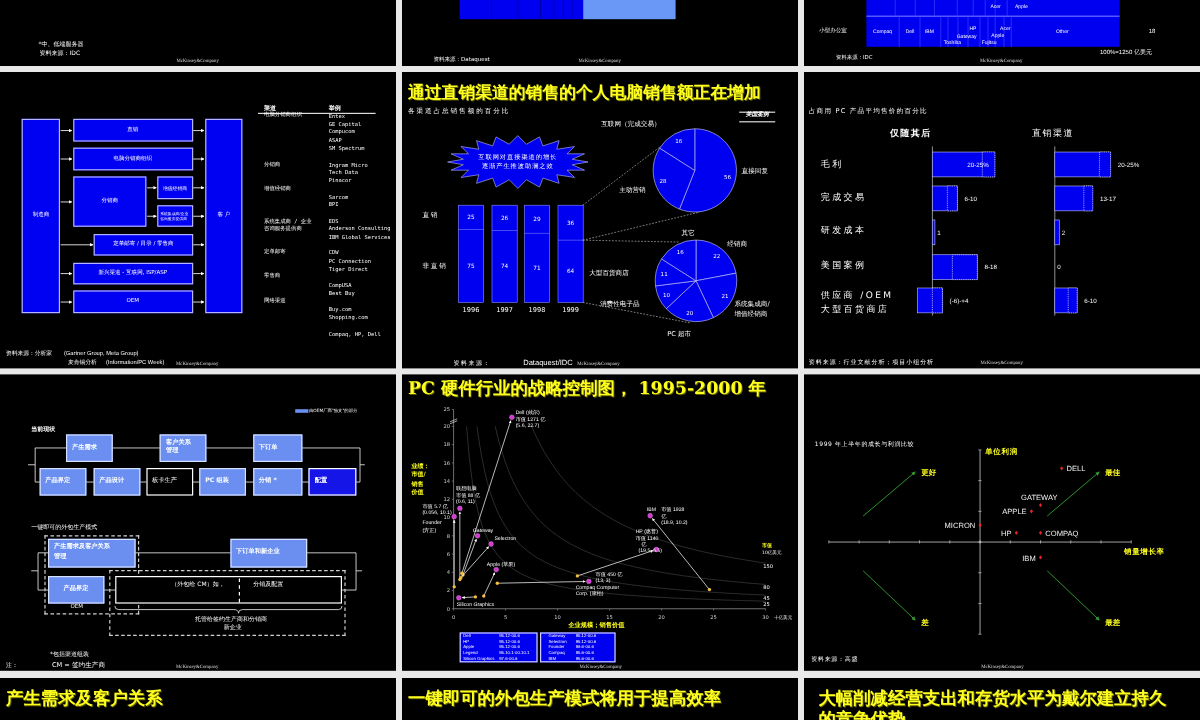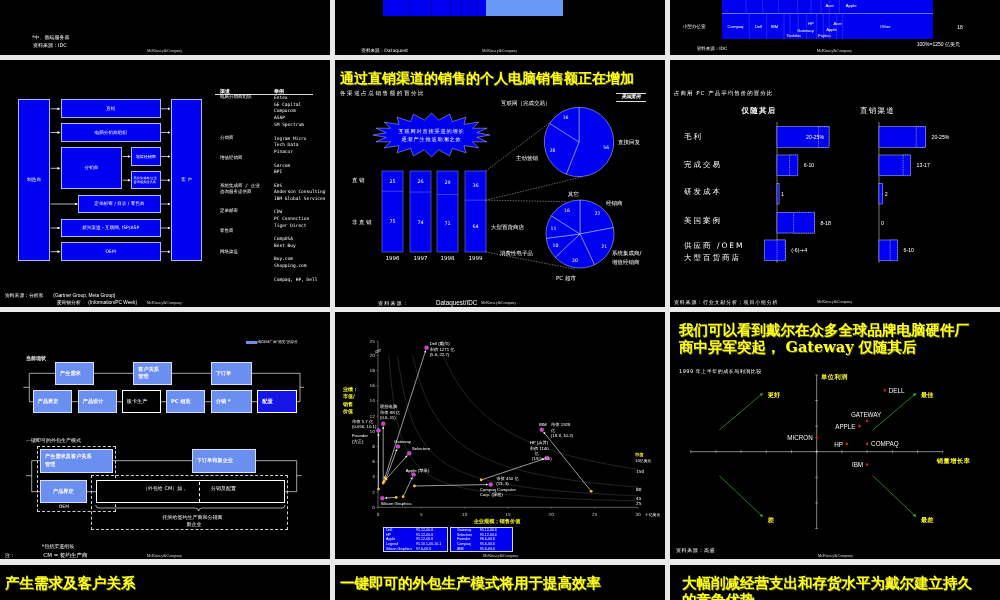--- a/index.html
+++ b/index.html
@@ -318,20 +318,21 @@
   <div class="abs ctr" style="left:223.5px;top:176.3px;font-size:5px">分销及配置</div>
   <div class="abs ctr" style="left:192.5px;top:204.7px;font-size:5px">托管给签约生产商和分销商</div>
   <div class="abs ctr" style="left:194px;top:212px;font-size:5px">新企业</div>
   <div class="abs" style="left:41.7px;top:232.2px;font-size:5px">*包括渠道组装</div>
   <div class="abs" style="left:5px;top:241.2px;font-size:5px">注：</div>
   <div class="abs" style="left:43.3px;top:241px;font-size:5.5px">CM = 签约生产商</div>
   <div class="brand" style="left:146.7px;top:241.7px">McKinsey&amp;Company</div>
 </div>
 
 <div class="slide" style="left:335px;top:312px">
+  <div class="title" style="top:4px">PC 硬件行业的战略控制图， 1995-2000 年</div>
   <svg class="layer" width="330" height="247" viewBox="0 0 330 247">
       <path d="M108.0,43.3L110.2,48.2L112.3,52.8L114.5,57.1L116.7,61.2L118.8,65.0L121.0,68.6L123.2,72.1L125.3,75.3L127.5,78.4L129.7,81.3L131.8,84.1L134.0,86.7L136.2,89.3L138.3,91.7L140.5,94.0L142.7,96.2L144.8,98.3L147.0,100.3L149.2,102.2L151.3,104.1L153.5,105.9L155.7,107.6L157.8,109.3L160.0,110.9L162.2,112.4L164.3,113.9L166.5,115.3L168.7,116.7L170.8,118.0L173.0,119.3L175.2,120.5L177.3,121.8L179.5,122.9L181.7,124.1L183.8,125.1L186.0,126.2L188.2,127.2L190.3,128.2L192.5,129.2L194.7,130.2L196.8,131.1L199.0,132.0L201.2,132.8L203.3,133.7L205.5,134.5L207.7,135.3L209.8,136.1L212.0,136.8L214.2,137.6L216.3,138.3L218.5,139.0L220.7,139.7L222.8,140.4L225.0,141.0L227.2,141.7L229.3,142.3L231.5,142.9L233.7,143.5L235.8,144.1L238.0,144.6L240.2,145.2L242.3,145.7L244.5,146.3L246.7,146.8L248.8,147.3L251.0,147.8L253.2,148.3L255.3,148.8L257.5,149.2L259.7,149.7L261.8,150.2L264.0,150.6L266.2,151.0L268.3,151.5L270.5,151.9L272.7,152.3L274.8,152.7L277.0,153.1L279.2,153.5L281.3,153.8L283.5,154.2L285.7,154.6L287.8,154.9L290.0,155.3L292.2,155.6L294.3,156.0L296.5,156.3L298.7,156.7L300.8,157.0L303.0,157.3" fill="none" stroke="#3d3d3d" stroke-width="0.6"></path>
       <text x="301" y="161.10000000000002" fill="#fff" font-size="4.3" text-anchor="start" font-family="&quot;DejaVu Sans&quot;, sans-serif">150</text>
       <path d="M77.7,43.3L79.8,52.2L82.0,60.2L84.2,67.3L86.3,73.7L88.5,79.5L90.7,84.8L92.8,89.6L95.0,94.0L97.2,98.0L99.3,101.8L101.5,105.2L103.7,108.4L105.8,111.4L108.0,114.2L110.2,116.8L112.3,119.3L114.5,121.6L116.7,123.8L118.8,125.8L121.0,127.7L123.2,129.6L125.3,131.3L127.5,132.9L129.7,134.5L131.8,136.0L134.0,137.4L136.2,138.7L138.3,140.0L140.5,141.3L142.7,142.4L144.8,143.6L147.0,144.6L149.2,145.7L151.3,146.7L153.5,147.6L155.7,148.5L157.8,149.4L160.0,150.3L162.2,151.1L164.3,151.9L166.5,152.6L168.7,153.4L170.8,154.1L173.0,154.8L175.2,155.4L177.3,156.1L179.5,156.7L181.7,157.3L183.8,157.9L186.0,158.5L188.2,159.0L190.3,159.5L192.5,160.1L194.7,160.6L196.8,161.0L199.0,161.5L201.2,162.0L203.3,162.4L205.5,162.9L207.7,163.3L209.8,163.7L212.0,164.1L214.2,164.5L216.3,164.9L218.5,165.3L220.7,165.6L222.8,166.0L225.0,166.3L227.2,166.7L229.3,167.0L231.5,167.3L233.7,167.7L235.8,168.0L238.0,168.3L240.2,168.6L242.3,168.9L244.5,169.1L246.7,169.4L248.8,169.7L251.0,170.0L253.2,170.2L255.3,170.5L257.5,170.7L259.7,171.0L261.8,171.2L264.0,171.5L266.2,171.7L268.3,171.9L270.5,172.1L272.7,172.4L274.8,172.6L277.0,172.8L279.2,173.0L281.3,173.2L283.5,173.4L285.7,173.6L287.8,173.8L290.0,174.0L292.2,174.2L294.3,174.3L296.5,174.5L298.7,174.7L300.8,174.9L303.0,175.0" fill="none" stroke="#3d3d3d" stroke-width="0.6"></path>
       <text x="301" y="178.83333333333337" fill="#fff" font-size="4.3" text-anchor="start" font-family="&quot;DejaVu Sans&quot;, sans-serif">80</text>
       <path d="M62.5,43.3L64.7,58.5L66.8,70.9L69.0,81.3L71.2,90.1L73.3,97.6L75.5,104.1L77.7,109.8L79.8,114.8L82.0,119.3L84.2,123.3L86.3,126.9L88.5,130.2L90.7,133.1L92.8,135.8L95.0,138.3L97.2,140.6L99.3,142.7L101.5,144.6L103.7,146.4L105.8,148.1L108.0,149.7L110.2,151.2L112.3,152.6L114.5,153.8L116.7,155.1L118.8,156.2L121.0,157.3L123.2,158.3L125.3,159.3L127.5,160.2L129.7,161.1L131.8,161.9L134.0,162.7L136.2,163.5L138.3,164.2L140.5,164.9L142.7,165.6L144.8,166.2L147.0,166.8L149.2,167.4L151.3,167.9L153.5,168.5L155.7,169.0L157.8,169.5L160.0,170.0L162.2,170.4L164.3,170.9L166.5,171.3L168.7,171.7L170.8,172.1L173.0,172.5L175.2,172.9L177.3,173.2L179.5,173.6L181.7,173.9L183.8,174.3L186.0,174.6L188.2,174.9L190.3,175.2L192.5,175.5L194.7,175.8L196.8,176.0L199.0,176.3L201.2,176.6L203.3,176.8L205.5,177.1L207.7,177.3L209.8,177.5L212.0,177.8L214.2,178.0L216.3,178.2L218.5,178.4L220.7,178.6L222.8,178.8L225.0,179.0L227.2,179.2L229.3,179.4L231.5,179.6L233.7,179.8L235.8,179.9L238.0,180.1L240.2,180.3L242.3,180.4L244.5,180.6L246.7,180.7L248.8,180.9L251.0,181.1L253.2,181.2L255.3,181.3L257.5,181.5L259.7,181.6L261.8,181.8L264.0,181.9L266.2,182.0L268.3,182.1L270.5,182.3L272.7,182.4L274.8,182.5L277.0,182.6L279.2,182.7L281.3,182.9L283.5,183.0L285.7,183.1L287.8,183.2L290.0,183.3L292.2,183.4L294.3,183.5L296.5,183.6L298.7,183.7L300.8,183.8L303.0,183.9" fill="none" stroke="#3d3d3d" stroke-width="0.6"></path>
       <text x="301" y="187.70000000000002" fill="#fff" font-size="4.3" text-anchor="start" font-family="&quot;DejaVu Sans&quot;, sans-serif">45</text>
       <path d="M53.8,43.3L56.0,68.6L58.2,86.7L60.3,100.3L62.5,110.9L64.7,119.3L66.8,126.2L69.0,132.0L71.2,136.8L73.3,141.0L75.5,144.6L77.7,147.8L79.8,150.6L82.0,153.1L84.2,155.3L86.3,157.3L88.5,159.1L90.7,160.8L92.8,162.3L95.0,163.6L97.2,164.9L99.3,166.1L101.5,167.2L103.7,168.2L105.8,169.1L108.0,170.0L110.2,170.8L112.3,171.6L114.5,172.3L116.7,172.9L118.8,173.6L121.0,174.2L123.2,174.8L125.3,175.3L127.5,175.8L129.7,176.3L131.8,176.8L134.0,177.2L136.2,177.6L138.3,178.0L140.5,178.4L142.7,178.8L144.8,179.1L147.0,179.5L149.2,179.8L151.3,180.1L153.5,180.4L155.7,180.7L157.8,181.0L160.0,181.2L162.2,181.5L164.3,181.7L166.5,182.0L168.7,182.2L170.8,182.4L173.0,182.6L175.2,182.8L177.3,183.0L179.5,183.2L181.7,183.4L183.8,183.6L186.0,183.8L188.2,184.0L190.3,184.1L192.5,184.3L194.7,184.4L196.8,184.6L199.0,184.7L201.2,184.9L203.3,185.0L205.5,185.2L207.7,185.3L209.8,185.4L212.0,185.6L214.2,185.7L216.3,185.8L218.5,185.9L220.7,186.0L222.8,186.1L225.0,186.3L227.2,186.4L229.3,186.5L231.5,186.6L233.7,186.7L235.8,186.8L238.0,186.9L240.2,186.9L242.3,187.0L244.5,187.1L246.7,187.2L248.8,187.3L251.0,187.4L253.2,187.5L255.3,187.5L257.5,187.6L259.7,187.7L261.8,187.8L264.0,187.8L266.2,187.9L268.3,188.0L270.5,188.1L272.7,188.1L274.8,188.2L277.0,188.3L279.2,188.3L281.3,188.4L283.5,188.5L285.7,188.5L287.8,188.6L290.0,188.6L292.2,188.7L294.3,188.7L296.5,188.8L298.7,188.9L300.8,188.9L303.0,189.0" fill="none" stroke="#3d3d3d" stroke-width="0.6"></path>
       <text x="301" y="192.76666666666668" fill="#fff" font-size="4.3" text-anchor="start" font-family="&quot;DejaVu Sans&quot;, sans-serif">25</text>
       <line x1="43" y1="195.3" x2="303.01" y2="195.3" stroke="#9a9a9a" stroke-width="0.6"></line>
@@ -459,22 +460,20 @@
   <div class="legrow" style="left:122px;top:226.2px">Founder</div>
   <div class="legrow" style="left:144.7px;top:226.2px">96.6-00.6</div>
   <div class="legrow" style="left:122px;top:230.9px">Compaq</div>
   <div class="legrow" style="left:144.7px;top:230.9px">95.6-00.6</div>
   <div class="legrow" style="left:122px;top:235.5px">IBM</div>
   <div class="legrow" style="left:144.7px;top:235.5px">95.6-00.6</div>
   <div class="brand" style="left:148px;top:241.7px">McKinsey&amp;Company</div>
 </div>
 
 <div class="slide" style="left:670px;top:312px">
-  <div class="title" style="left:9px">我们可以看到戴尔在众多全球品牌电脑硬件厂
-商中异军突起， Gateway 仅随其后</div>
   <div class="abs" style="left:9px;top:56.5px;font-size:5px;letter-spacing:0.5px">1999 年上半年的成长与利润比较</div>
   <svg class="layer" width="330" height="247" viewBox="0 0 330 247">
       <line x1="20.69999999999999" y1="139.7" x2="272.7" y2="139.7" stroke="#e0e0e0" stroke-width="0.6"></line>
       <line x1="146.7" y1="62.89999999999998" x2="146.7" y2="216.5" stroke="#e0e0e0" stroke-width="0.6"></line>
       <line x1="20.69999999999999" y1="138.2" x2="20.69999999999999" y2="140.89999999999998" stroke="#e0e0e0" stroke-width="0.5"></line>
       <line x1="45.89999999999999" y1="138.2" x2="45.89999999999999" y2="140.89999999999998" stroke="#e0e0e0" stroke-width="0.5"></line>
       <line x1="71.1" y1="138.2" x2="71.1" y2="140.89999999999998" stroke="#e0e0e0" stroke-width="0.5"></line>
       <line x1="96.29999999999998" y1="138.2" x2="96.29999999999998" y2="140.89999999999998" stroke="#e0e0e0" stroke-width="0.5"></line>
       <line x1="121.49999999999999" y1="138.2" x2="121.49999999999999" y2="140.89999999999998" stroke="#e0e0e0" stroke-width="0.5"></line>
       <line x1="146.7" y1="138.2" x2="146.7" y2="140.89999999999998" stroke="#e0e0e0" stroke-width="0.5"></line>

